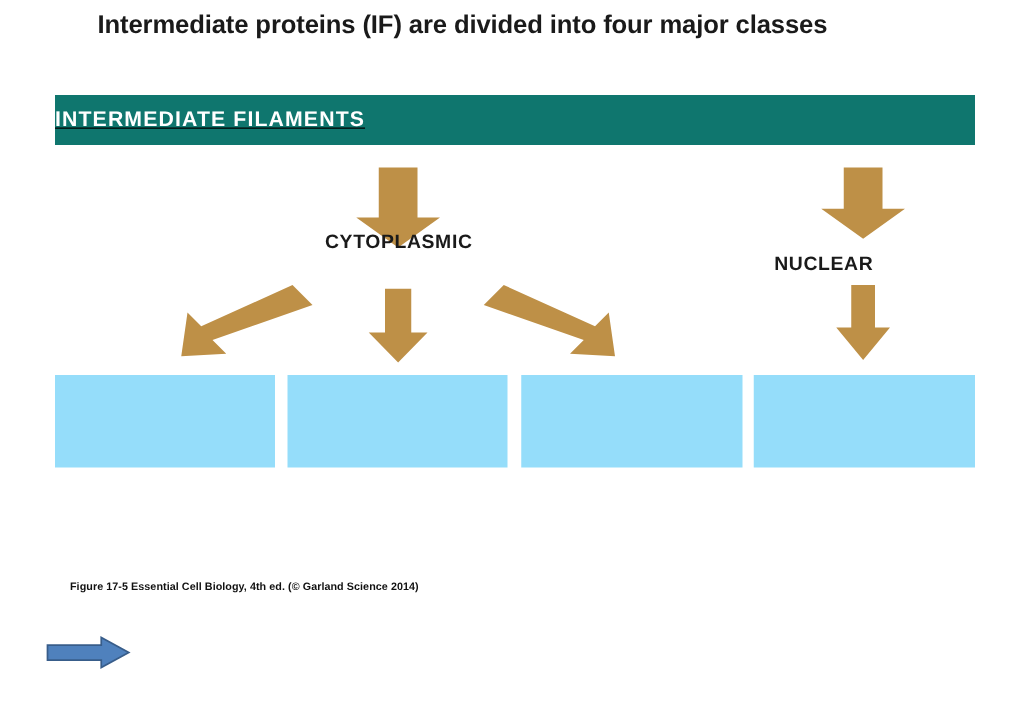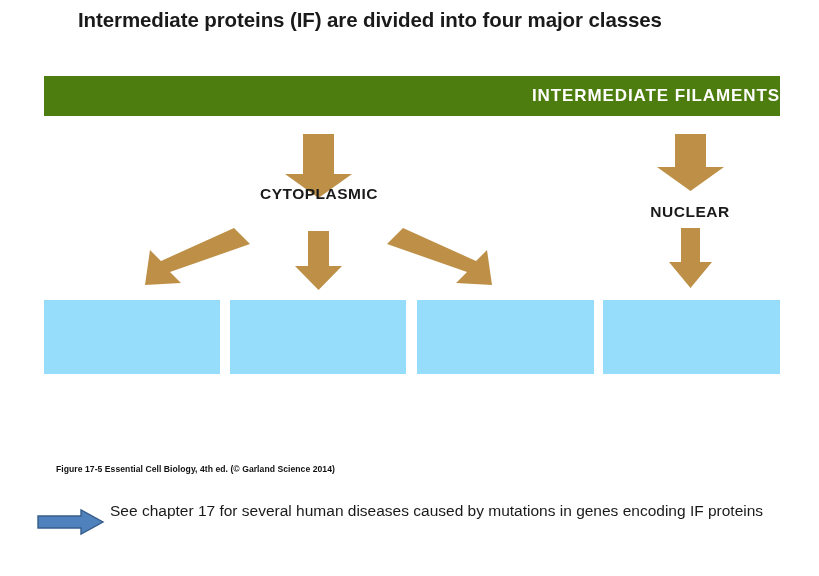--- a/index.html
+++ b/index.html
@@ -38,24 +38,25 @@
     height: 576px;
   }
 
   
   .banner {
     position: absolute;
     left: 44px;
     top: 76px;
     width: 736px;
     height: 40px;
-    background: #4d7c0f;
+    background: #0f766e;
     display: flex;
     align-items: center;
-    justify-content: flex-end;
+    justify-content: flex-start;
+    text-decoration: underline;
   }
   .banner-label {
     color: #ffffff;
     font-size: 17px;
     font-weight: bold;
     letter-spacing: 0.9px;
   }
 
   
   .cat-label {
@@ -66,21 +67,21 @@
     color: #1a1a1a;
     white-space: nowrap;
     text-align: center;
   }
   .cat-cytoplasmic {
     left: 248px;
     top: 185px;
     width: 142px;
   }
   .cat-nuclear {
-    left: 628px;
+    left: 597px;
     top: 203px;
     width: 124px;
     text-align: center;
   }
 
   
   .arrow-layer {
     position: absolute;
     left: 0;
     top: 0;
@@ -206,14 +207,13 @@
     <div class="box-ghost"></div>
   </div>
 
   <div class="figure-caption">Figure 17-5  Essential Cell Biology, 4th ed. (© Garland Science 2014)</div>
 </div>
 
 <div class="footnote">
   <svg class="footnote-arrow" width="70" height="28" viewBox="0 0 70 28">
     <path d="M2 8 L45 8 L45 2 L67 14 L45 26 L45 20 L2 20 Z" fill="#4F81BD" stroke="#385D8A" stroke-width="1.4" stroke-linejoin="miter"></path>
   </svg>
-  <div class="footnote-text">See chapter 17 for several human diseases caused by mutations in genes encoding IF proteins</div>
 </div>
 
 </body></html>

